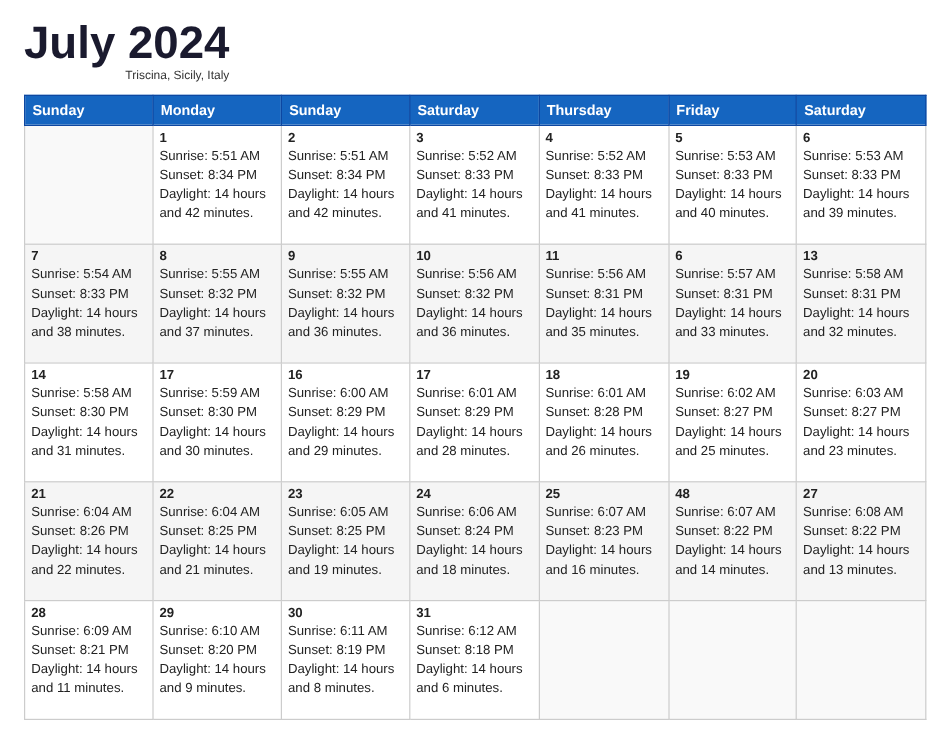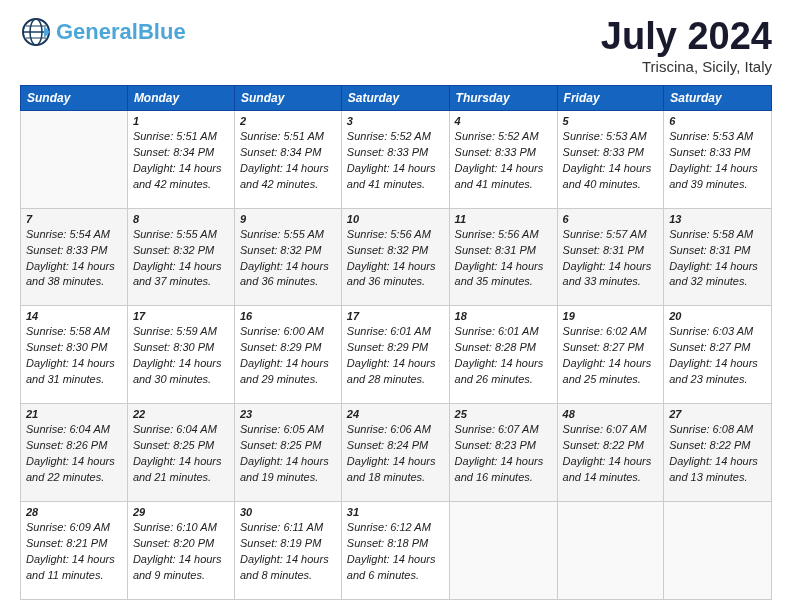--- a/index.html
+++ b/index.html
@@ -40,28 +40,27 @@
     .title-area {
       text-align: right;
     }
     .month-title {
       font-size: 38px;
       font-weight: bold;
       color: #1a1a2e;
       line-height: 1.1;
     }
     .location {
-      font-size: 15px;
+      font-size: 10px;
       color: #333;
     }
     .calendar-table {
       width: 100%;
       border-collapse: collapse;
       flex: 1;
-      font-style: italic;
     }
     .calendar-table th {
       background-color: #1565c0;
       color: #fff;
       font-size: 12px;
       font-weight: bold;
       padding: 5px 6px;
       text-align: left;
       border: 1px solid #0d47a1;
     }
@@ -103,38 +102,20 @@
       width: 32px;
       height: 32px;
       margin-right: 4px;
     }
   </style>
 </head>
 <body>
 
 <div class="page">
   <div class="header">
-    <div class="logo">
-      <div class="logo-icon">
-        <svg class="logo-globe" viewBox="0 0 32 32">
-          <circle cx="16" cy="16" r="13" fill="none" stroke="#1a3a5c" stroke-width="2"></circle>
-          <ellipse cx="16" cy="16" rx="6" ry="13" fill="none" stroke="#1a3a5c" stroke-width="1.5"></ellipse>
-          <line x1="3" y1="16" x2="29" y2="16" stroke="#1a3a5c" stroke-width="1.5"></line>
-          <line x1="6" y1="10" x2="26" y2="10" stroke="#1a3a5c" stroke-width="1"></line>
-          <line x1="6" y1="22" x2="26" y2="22" stroke="#1a3a5c" stroke-width="1"></line>
-
-          <polygon points="24,10 30,16 24,22" fill="#4da6d9"></polygon>
-        </svg>
-        <div>
-          <div class="logo-text">
-            <span>General</span><span style="color:#4da6d9">Blue</span>
-          </div>
-        </div>
-      </div>
-    </div>
     <div class="title-area">
       <div class="month-title">July 2024</div>
       <div class="location">Triscina, Sicily, Italy</div>
     </div>
   </div>
 
   <table class="calendar-table">
     <thead>
       <tr>
 

